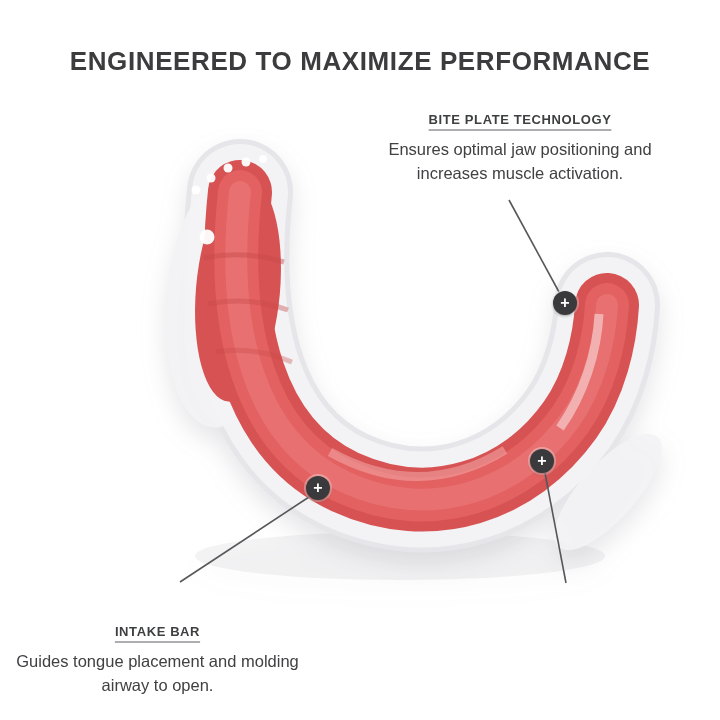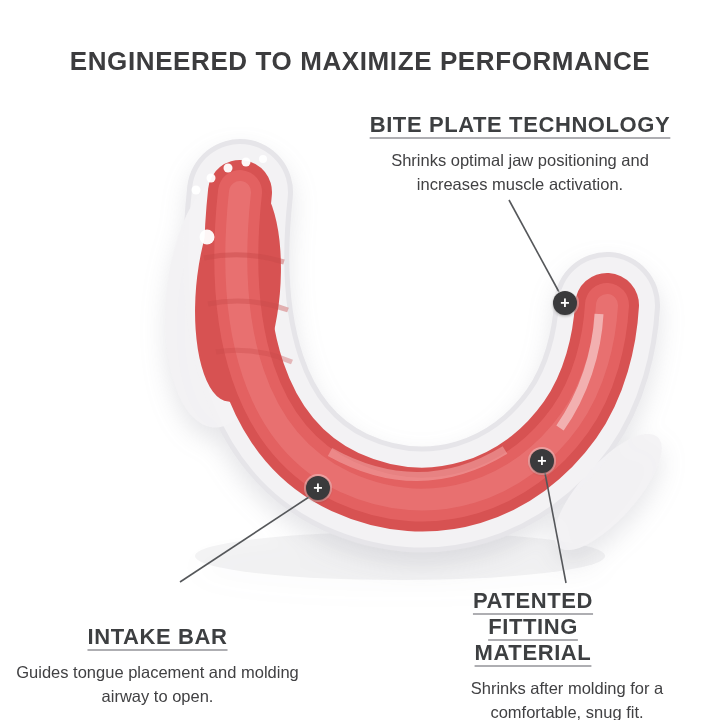--- a/index.html
+++ b/index.html
@@ -12,21 +12,21 @@
   .page-title{
     position:absolute;top:46px;left:0;width:720px;
     text-align:center;font-size:26px;font-weight:800;letter-spacing:0.6px;
     color:#3c3c3e;margin:0;
   }
   .art,.lines{position:absolute;top:0;left:0;width:720px;height:720px;}
   .lines{pointer-events:none;}
   .art-group{filter:drop-shadow(0 12px 12px rgba(110,110,125,0.18));}
   .callout{position:absolute;text-align:center;}
   .callout h2{
-    margin:0;font-size:22px;font-weight:800;letter-spacing:0.6px;color:#3d3f41;
+    margin:0;font-size:13px;font-weight:800;letter-spacing:0.6px;color:#3d3f41;
     text-decoration:underline;text-decoration-color:#aeaeb2;
     text-decoration-thickness:2px;text-underline-offset:5px;
   }
   .callout .body{
     margin:11px auto 0 auto;font-size:16.5px;line-height:1.45;color:#414143;
   }
   .heading-narrow{max-width:212px;margin:0 auto;}
   .co-bite{left:355px;top:112px;width:330px;}
   .co-intake{left:10px;top:588px;width:295px;margin-top:36px;}
   .co-fit{left:427px;top:588px;width:280px;}
@@ -97,26 +97,22 @@
   </div>
   <div class="marker mk-intake">
     <span>+</span>
   </div>
   <div class="marker mk-fit">
     <span>+</span>
   </div>
 
   <div class="callout co-bite">
     <h2>BITE PLATE TECHNOLOGY</h2>
-    <div class="body">Shrinks optimal jaw positioning and increases muscle activation.</div>
+    <div class="body">Ensures optimal jaw positioning and increases muscle activation.</div>
   </div>
 
   <div class="callout co-intake">
     <h2>INTAKE BAR</h2>
     <div class="body">Guides tongue placement and molding airway to open.</div>
   </div>
 
-  <div class="callout co-fit">
-    <h2 class="heading-narrow">PATENTED FITTING MATERIAL</h2>
-    <div class="body">Shrinks after molding for a comfortable, snug fit.</div>
-  </div>
 
 </div>
 
 </body></html>

